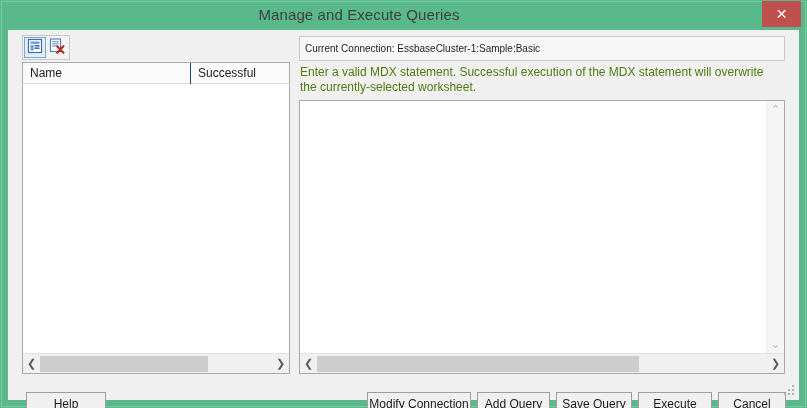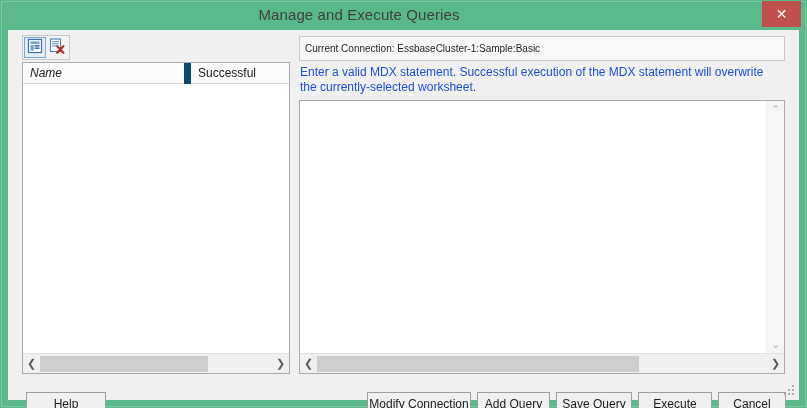--- a/index.html
+++ b/index.html
@@ -126,21 +126,21 @@
   }
   .col-head {
     font-size: 12px;
     color: #202020;
     line-height: 21px;
     padding-left: 7px;
     box-sizing: border-box;
     cursor: pointer;
     height: 21px;
   }
-  .col-head.name { width: 168px; border-right: 7px solid #0c4a6e; font-style: italic; }
+  .col-head.name { width: 168px; border-right: 1px solid #0c4a6e; }
   .col-head.desc { width: 98px; }
 
   .list-rows {
     position: absolute;
     left: 0; top: 21px; right: 0;
     height: 269px;
     background: #ffffff;
     overflow: hidden;
   }
 
@@ -197,21 +197,21 @@
     padding-left: 5px;
     overflow: hidden;
     white-space: nowrap;
   }
   .instruction {
     position: absolute;
     left: 292px;
     top: 35px;
     width: 480px;
     font-size: 12px;
-    color: #1d4ed8;
+    color: #4d7c0f;
     line-height: 15px;
   }
   .mdx-panel {
     position: absolute;
     left: 291px;
     top: 70px;
     width: 486px;
     height: 274px;
     background: #ffffff;
     border: 1px solid #a9a9a9;

